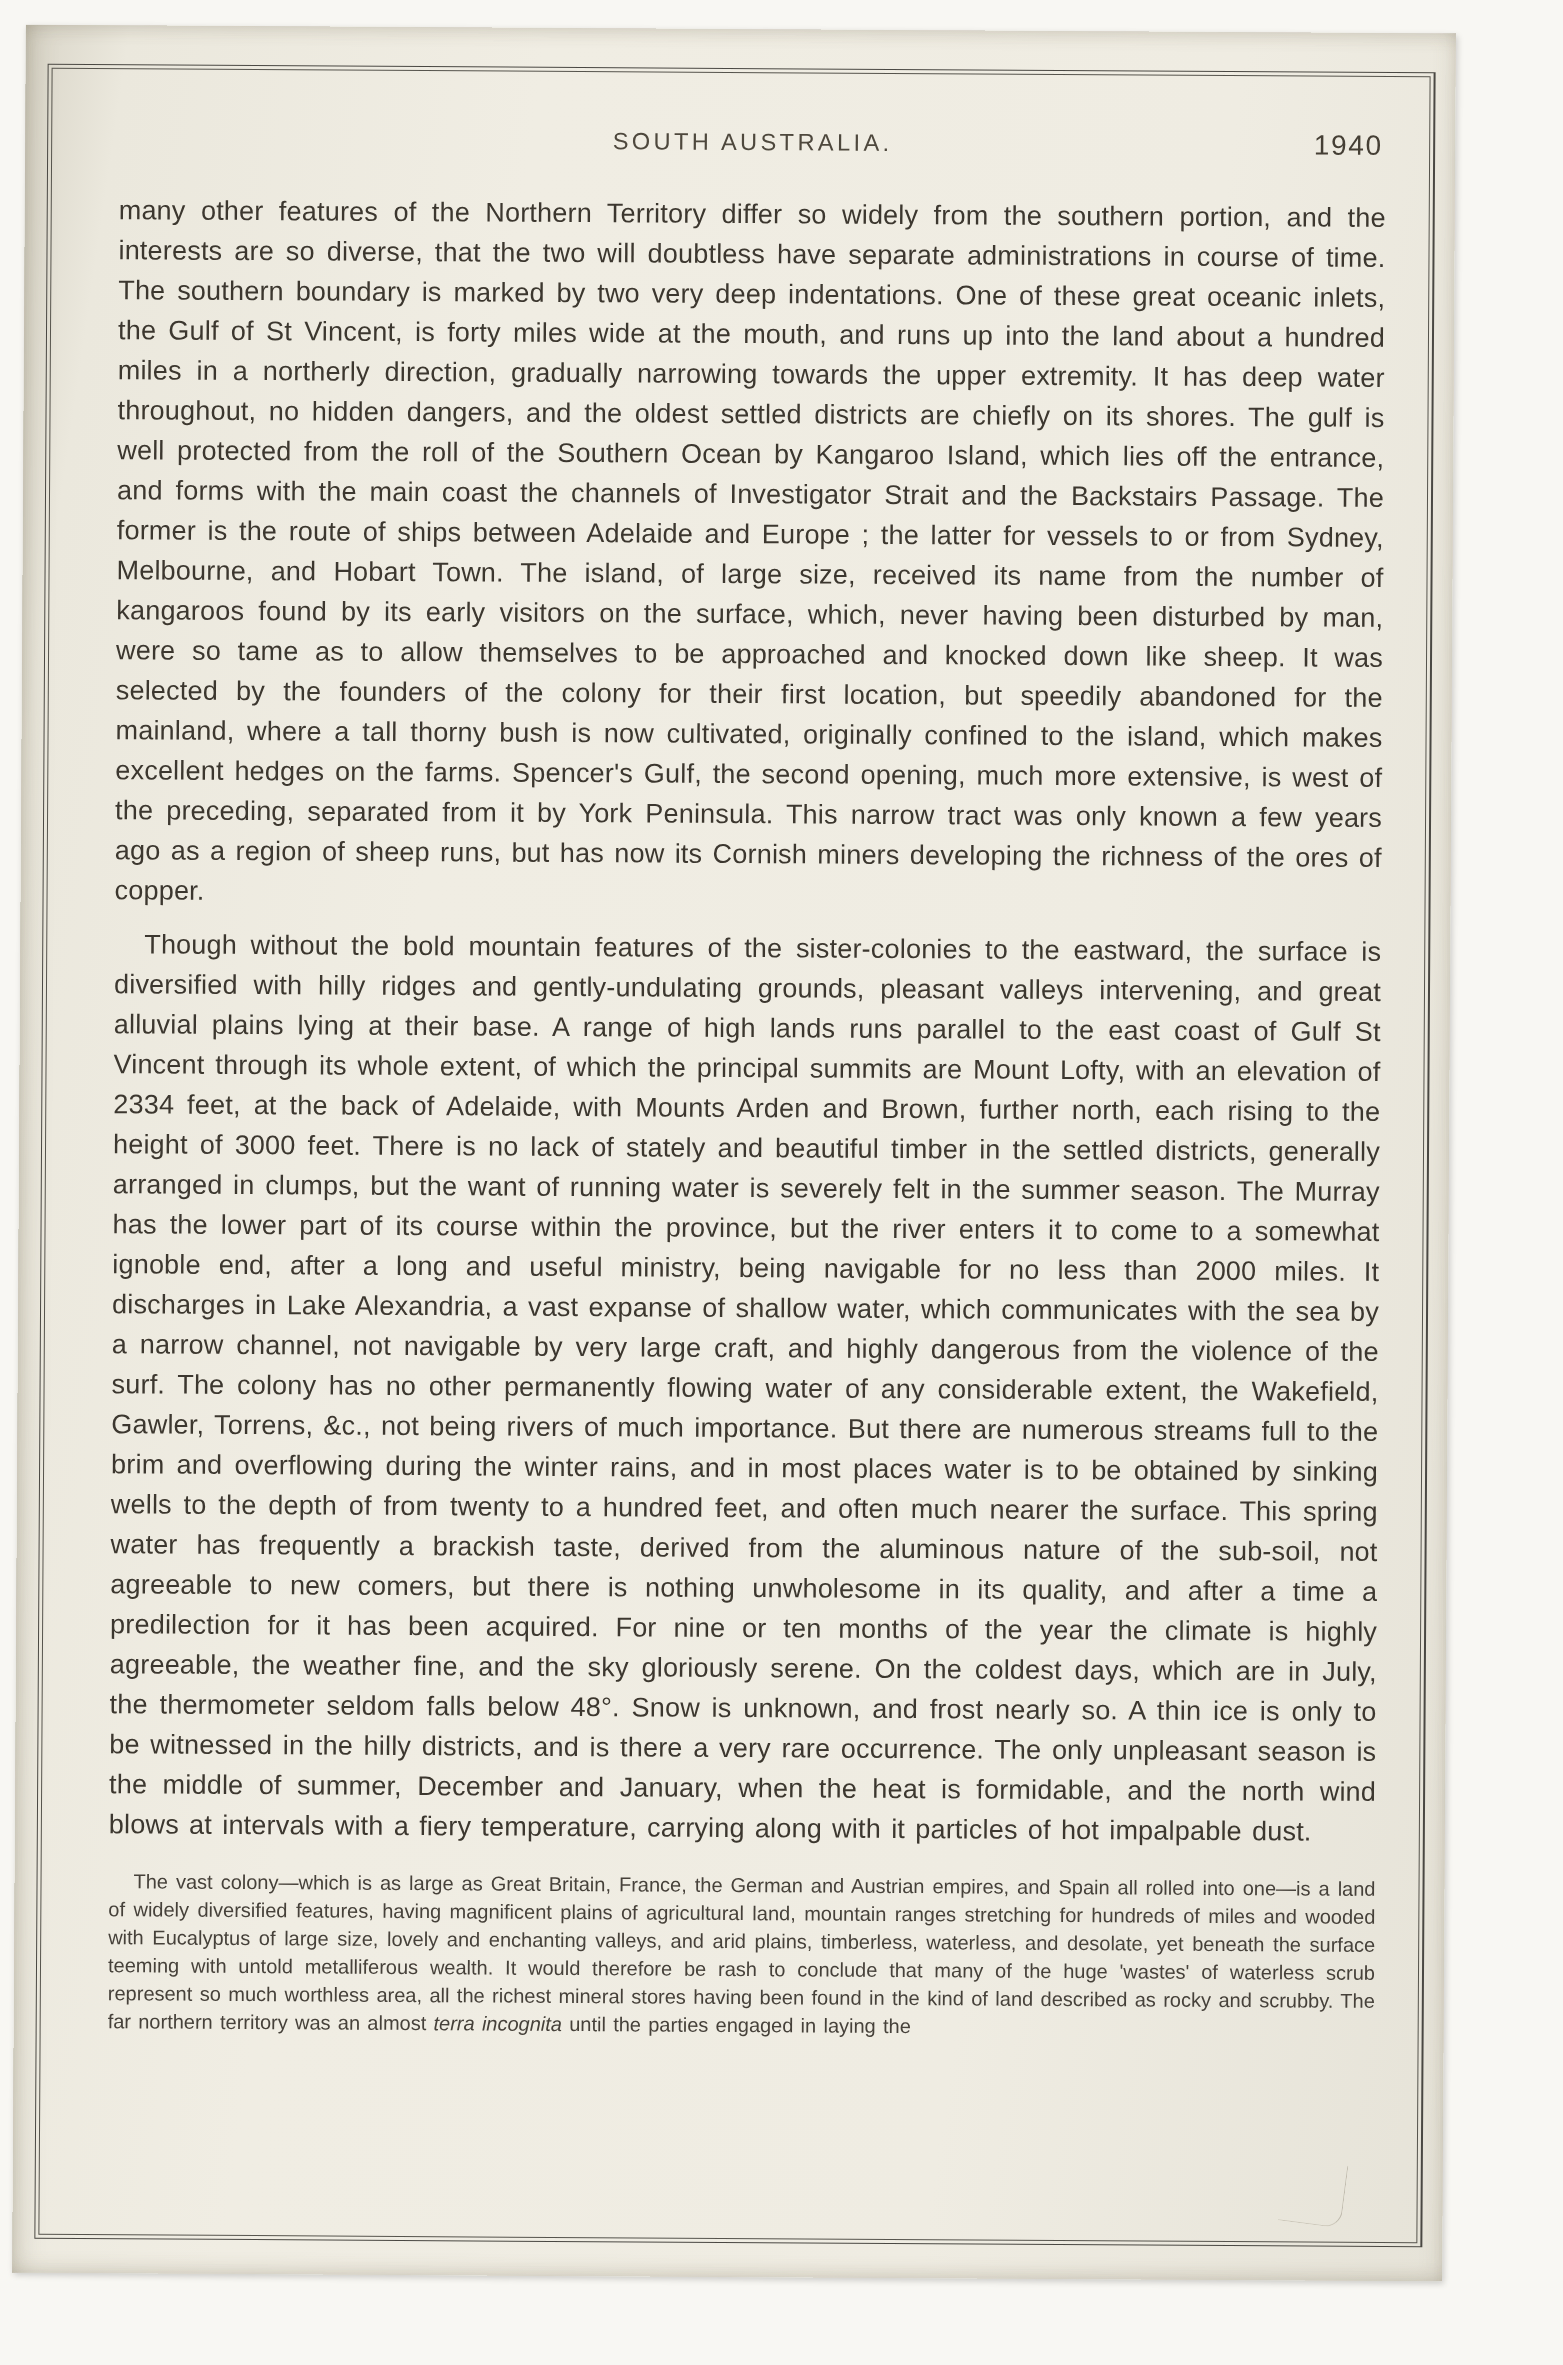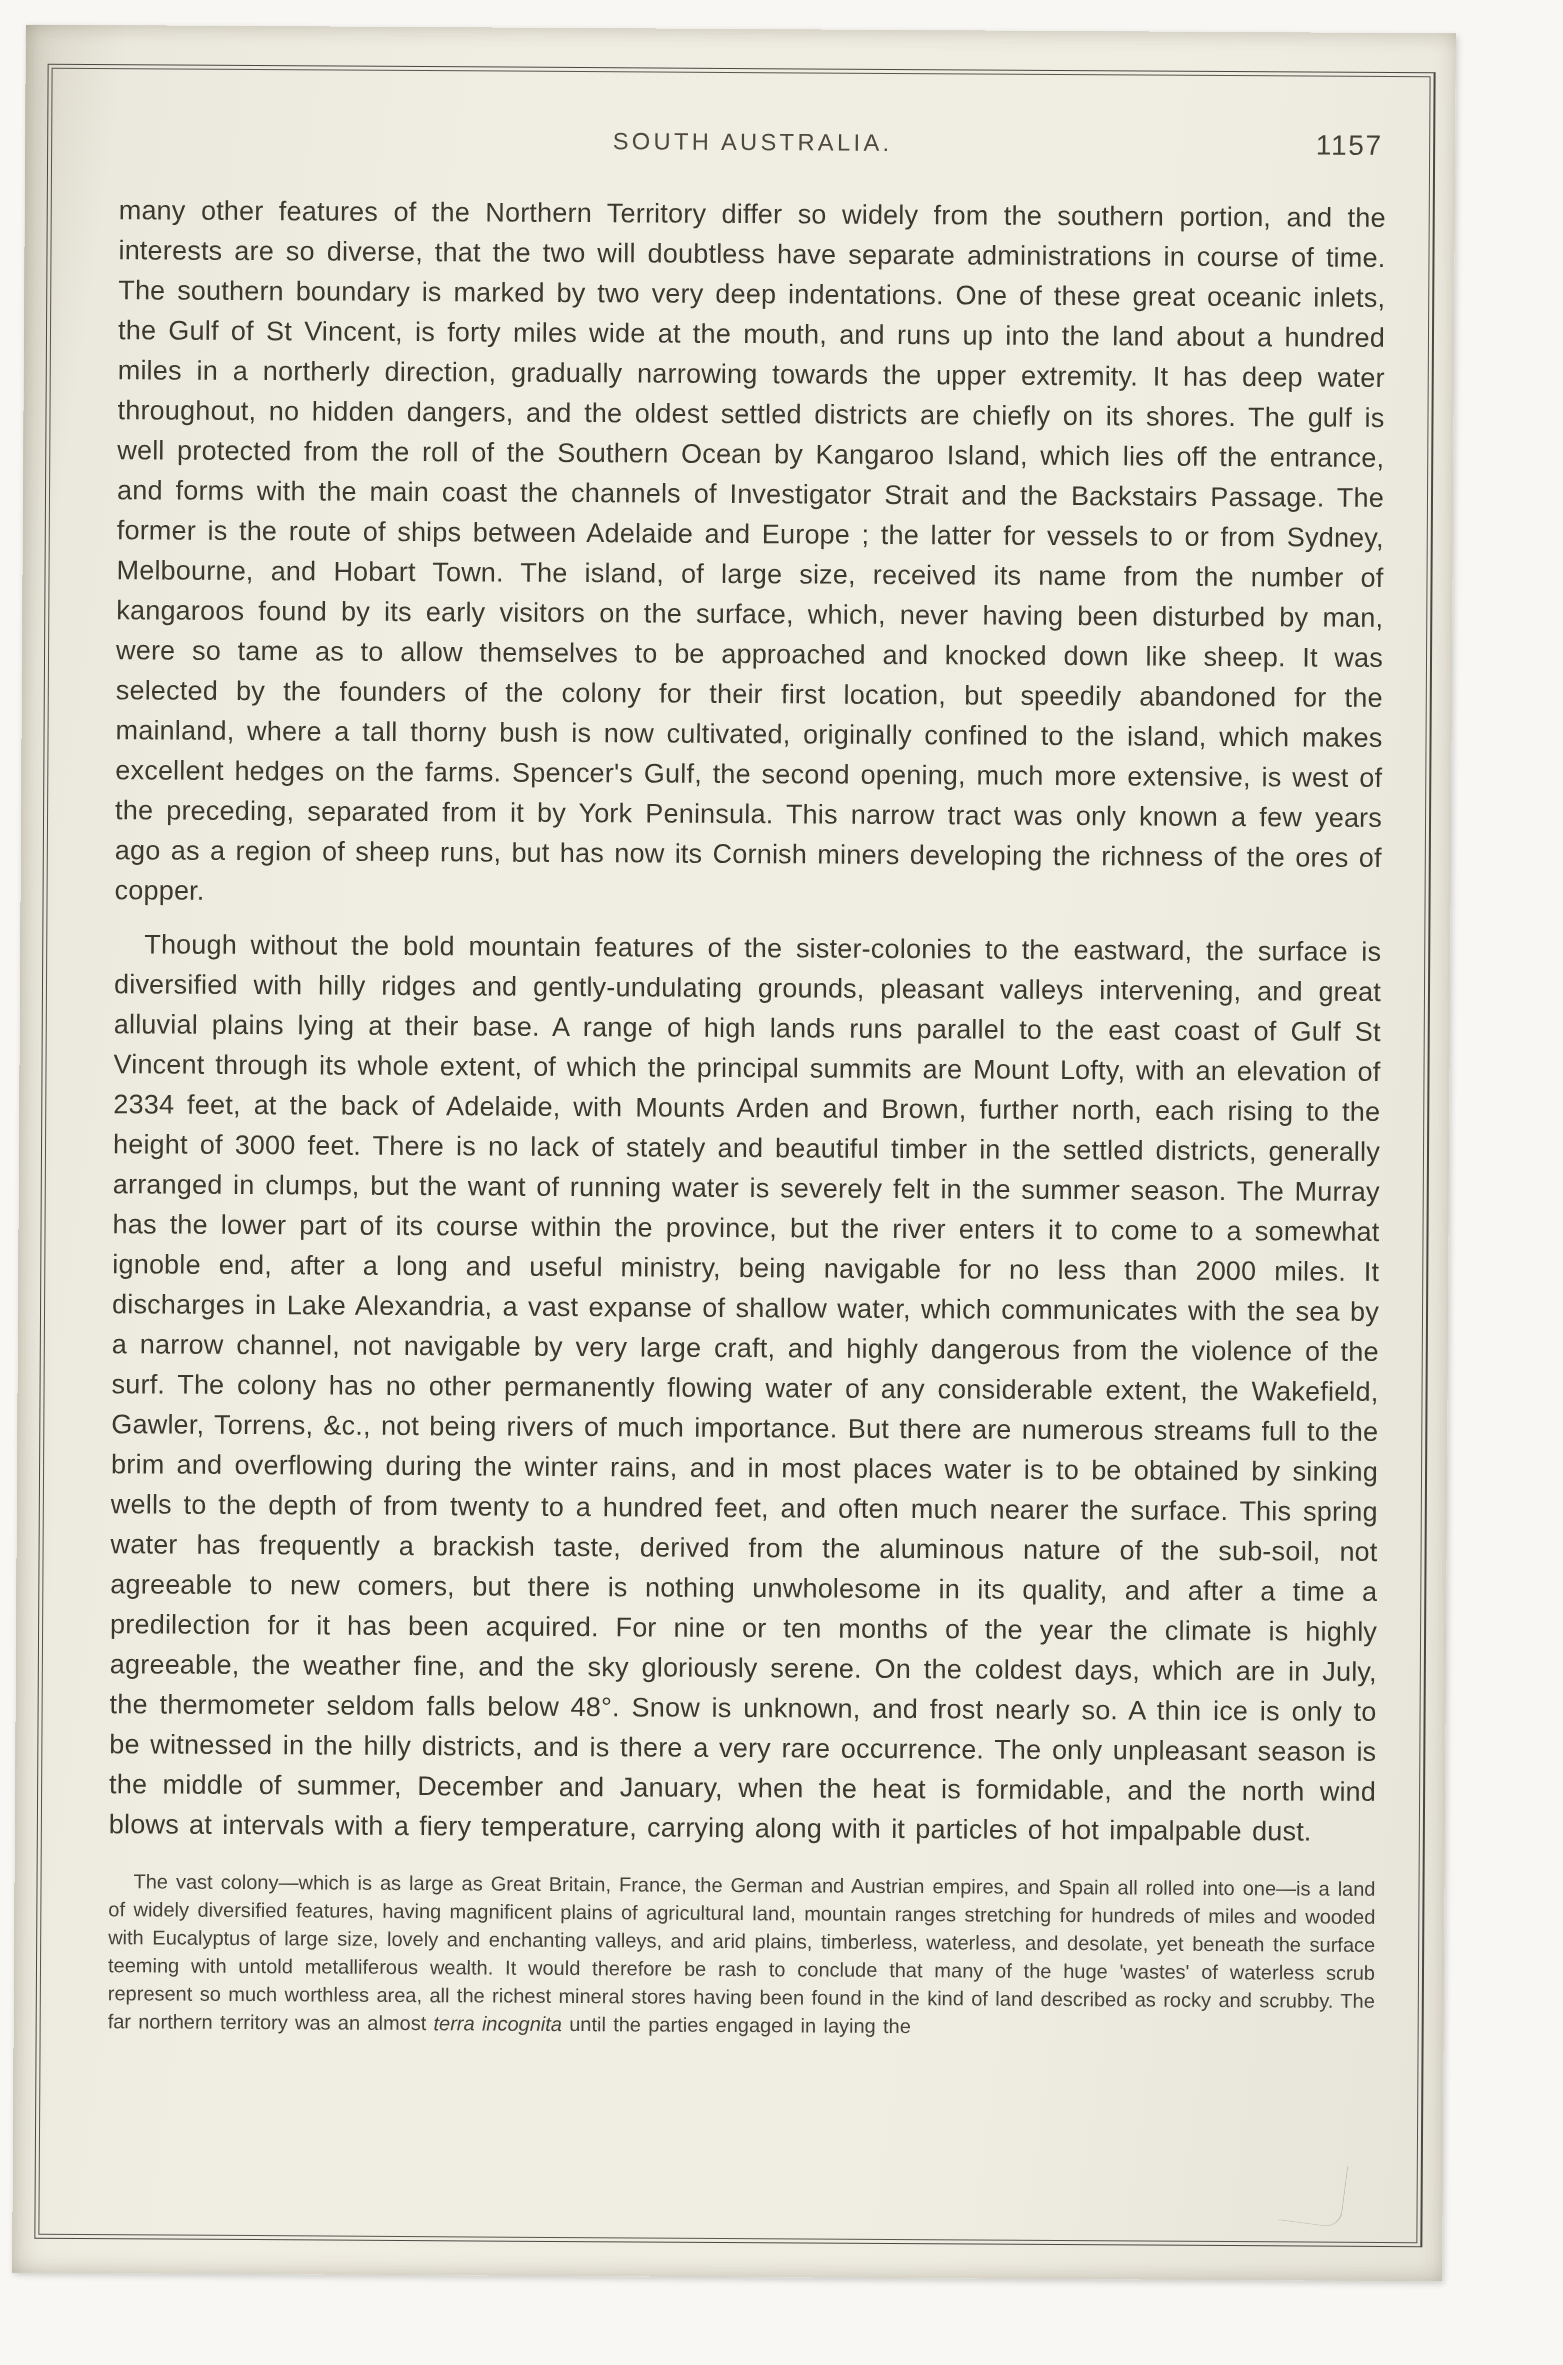--- a/index.html
+++ b/index.html
@@ -108,21 +108,21 @@
   <div class="paper">
 
     <div class="frame">
       <div class="frame-inner"></div>
     </div>
 
     <div class="content">
 
       <div class="running-head">
         <span class="head-title">SOUTH AUSTRALIA.</span>
-        <span class="page-number">1157</span>
+        <span class="page-number">1940</span>
       </div>
 
       <p class="body-para p1">many other features of the Northern Territory differ so widely from the southern portion, and the interests are so diverse, that the two will doubtless have separate administrations in course of time.  The southern boundary is marked by two very deep indentations.  One of these great oceanic inlets, the Gulf of St Vincent, is forty miles wide at the mouth, and runs up into the land about a hundred miles in a northerly direction, gradually narrowing towards the upper extremity.  It has deep water throughout, no hidden dangers, and the oldest settled districts are chiefly on its shores.  The gulf is well protected from the roll of the Southern Ocean by Kangaroo Island, which lies off the entrance, and forms with the main coast the channels of Investigator Strait and the Backstairs Passage.  The former is the route of ships between Adelaide and Europe ; the latter for vessels to or from Sydney, Melbourne, and Hobart Town.  The island, of large size, received its name from the number of kangaroos found by its early visitors on the surface, which, never having been disturbed by man, were so tame as to allow themselves to be approached and knocked down like sheep.  It was selected by the founders of the colony for their first location, but speedily abandoned for the mainland, where a tall thorny bush is now cultivated, originally confined to the island, which makes excellent hedges on the farms.  Spencer's Gulf, the second opening, much more extensive, is west of the preceding, separated from it by York Peninsula.  This narrow tract was only known a few years ago as a region of sheep runs, but has now its Cornish miners developing the richness of the ores of copper.</p>
 
       <p class="body-para p2">Though without the bold mountain features of the sister-colonies to the eastward, the surface is diversified with hilly ridges and gently-undulating grounds, pleasant valleys intervening, and great alluvial plains lying at their base.  A range of high lands runs parallel to the east coast of Gulf St Vincent through its whole extent, of which the principal summits are Mount Lofty, with an elevation of 2334 feet, at the back of Adelaide, with Mounts Arden and Brown, further north, each rising to the height of 3000 feet.  There is no lack of stately and beautiful timber in the settled districts, generally arranged in clumps, but the want of running water is severely felt in the summer season.  The Murray has the lower part of its course within the province, but the river enters it to come to a somewhat ignoble end, after a long and useful ministry, being navigable for no less than 2000 miles.  It discharges in Lake Alexandria, a vast expanse of shallow water, which communicates with the sea by a narrow channel, not navigable by very large craft, and highly dangerous from the violence of the surf.  The colony has no other permanently flowing water of any considerable extent, the Wakefield, Gawler, Torrens, &amp;c., not being rivers of much importance.  But there are numerous streams full to the brim and overflowing during the winter rains, and in most places water is to be obtained by sinking wells to the depth of from twenty to a hundred feet, and often much nearer the surface.  This spring water has frequently a brackish taste, derived from the aluminous nature of the sub-soil, not agreeable to new comers, but there is nothing unwholesome in its quality, and after a time a predilection for it has been acquired.  For nine or ten months of the year the climate is highly agreeable, the weather fine, and the sky gloriously serene.  On the coldest days, which are in July, the thermometer seldom falls below 48°.  Snow is unknown, and frost nearly so.  A thin ice is only to be witnessed in the hilly districts, and is there a very rare occurrence.  The only unpleasant season is the middle of summer, December and January, when the heat is formidable, and the north wind blows at intervals with a fiery temperature, carrying along with it particles of hot impalpable dust.</p>
 
       <p class="footnote"><span>The vast colony—which is as large as Great Britain, France, the German and Austrian empires, and Spain all rolled into one—is a land of widely diversified features, having magnificent plains of agricultural land, mountain ranges stretching for hundreds of miles and wooded with Eucalyptus of large size, lovely and enchanting valleys, and arid plains, timberless, waterless, and desolate, yet beneath the surface teeming with untold metalliferous wealth.  It would therefore be rash to conclude that many of the huge 'wastes' of waterless scrub represent so much worthless area, all the richest mineral stores having been found in the kind of land described as rocky and scrubby.  The far northern territory was an almost </span><i>terra incognita</i><span> until the parties engaged in laying the</span></p>
 
     </div>
 

